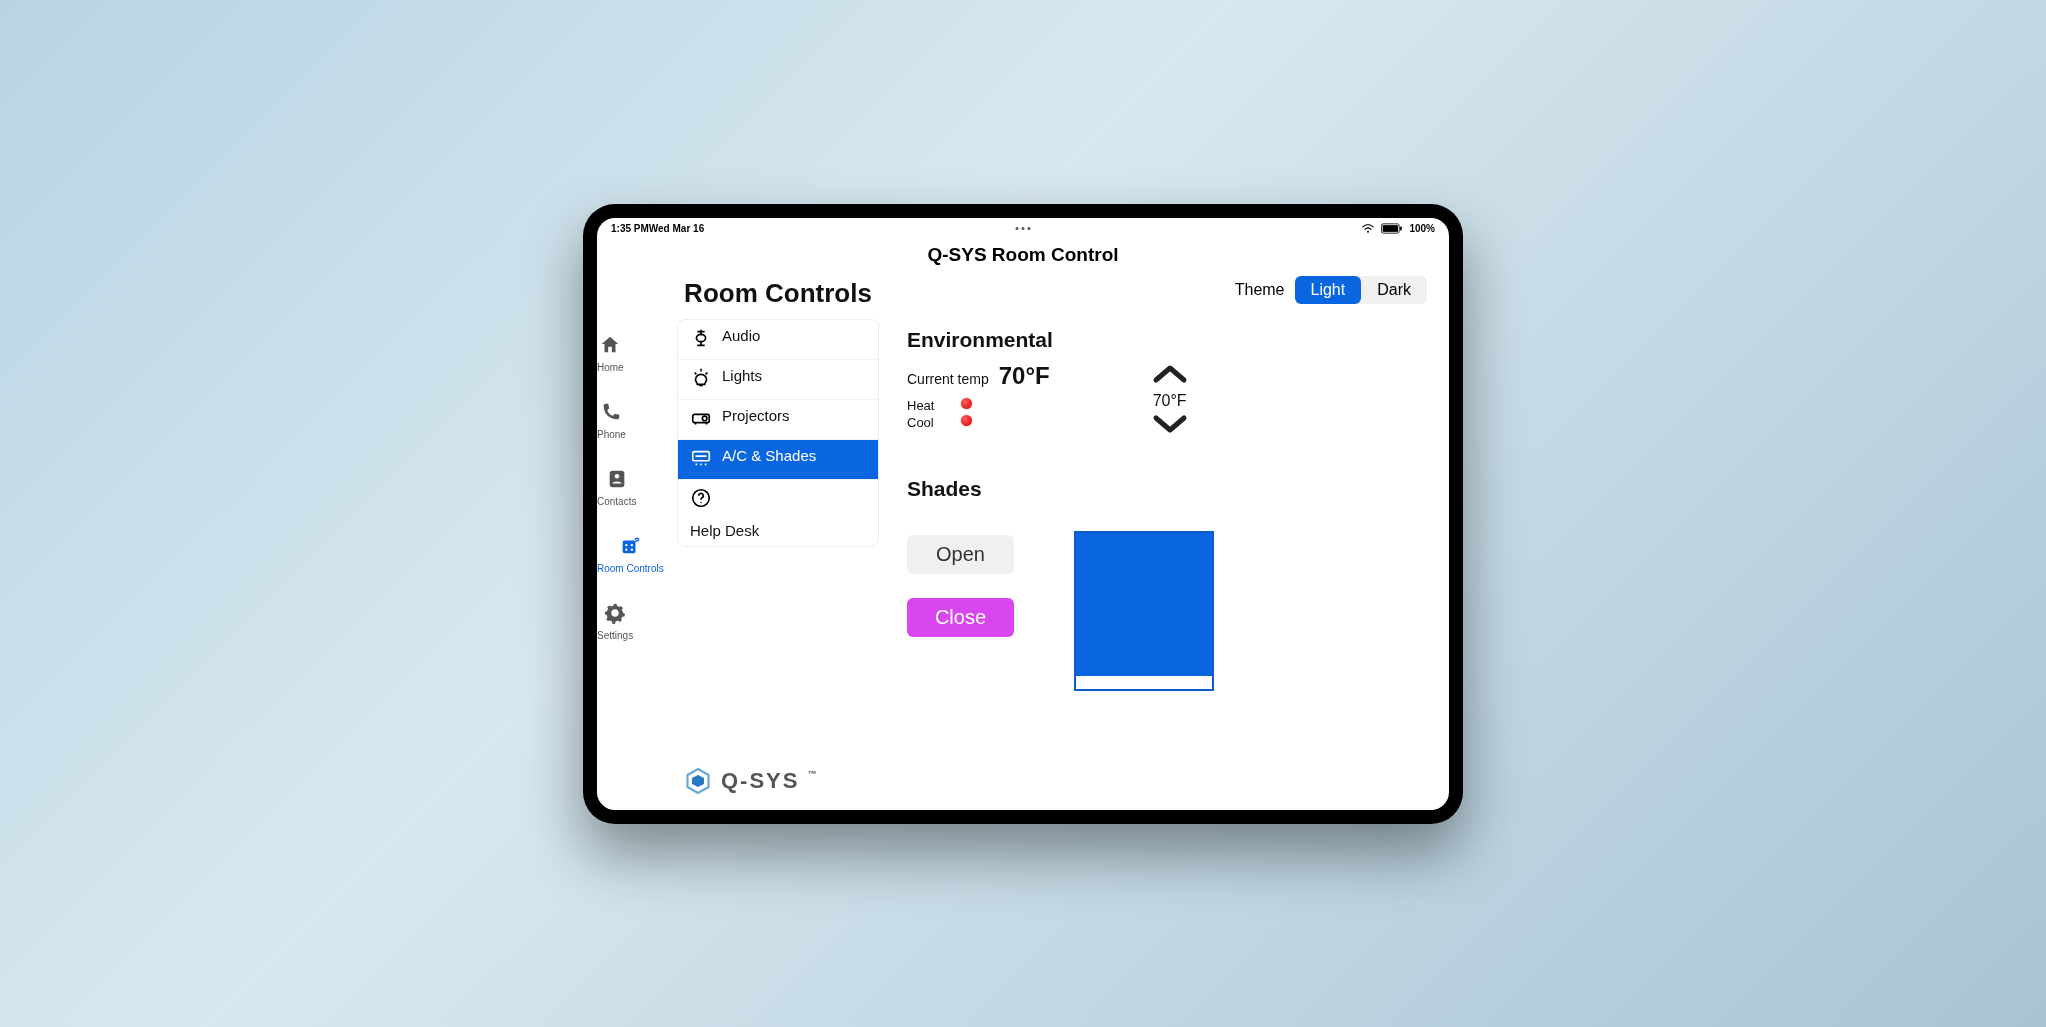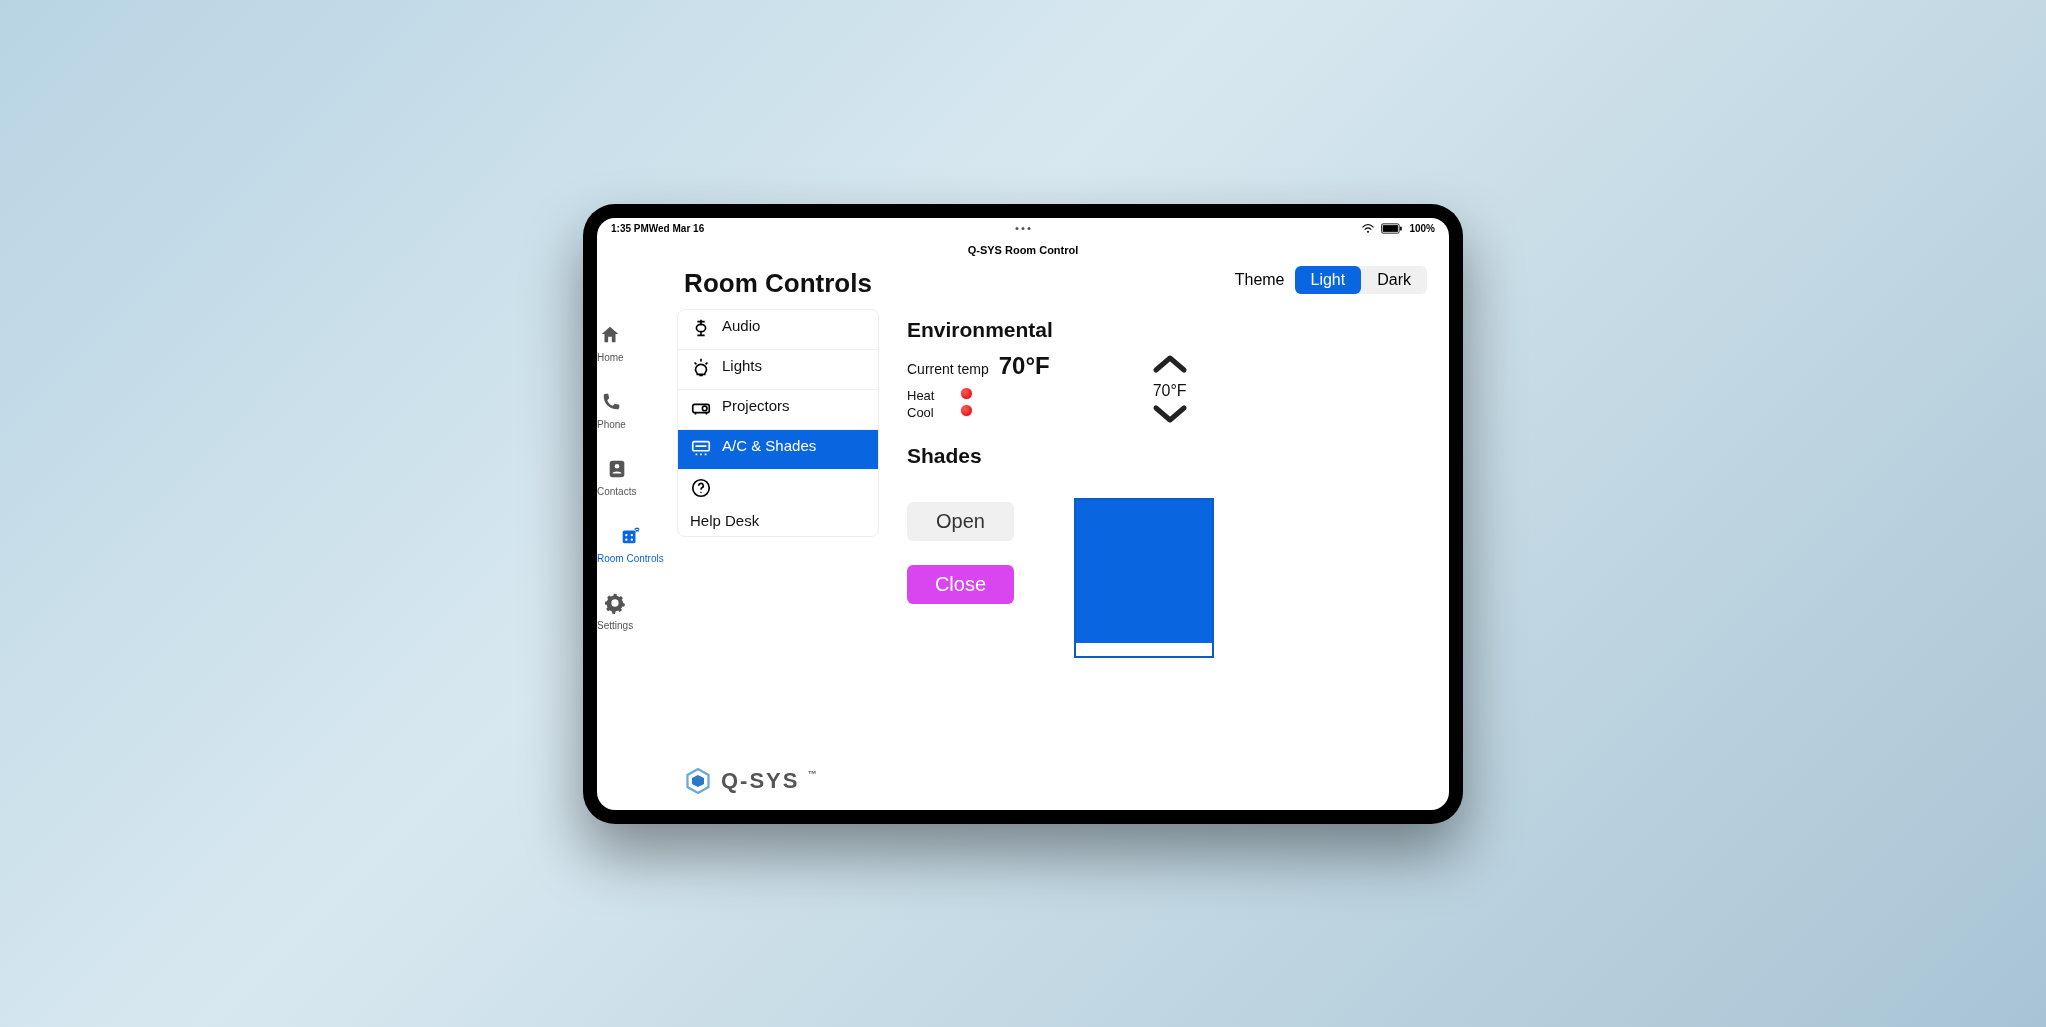--- a/index.html
+++ b/index.html
@@ -45,21 +45,21 @@
   .status-center {
     position: absolute;
     left: 50%;
     transform: translateX(-50%);
     display: flex;
     gap: 3px;
   }
   .dot { width:3px; height:3px; border-radius:50%; background:#555; }
   .app-title-bar {
     text-align: center;
-    font-size: 11px;
+    font-size: 19px;
     font-weight: 600;
     padding: 4px 0 8px 0;
     color: #000;
   }
   .app-body {
     flex: 1;
     display: flex;
     min-height: 0;
   }
   .nav-rail {
@@ -443,21 +443,21 @@
             </span>
             <span class="stepper-val">70°F</span>
             <span class="chev">
               <svg width="40" height="22" viewBox="0 0 40 22">
                   <polyline points="6,4 20,16 34,4" fill="none" stroke="#222" stroke-width="5" stroke-linecap="round" stroke-linejoin="round"></polyline>
                 </svg>
             </span>
           </div>
         </div>
 
-        <div class="section-title" style="margin-top:14px;">Shades</div>
+        <div class="section-title" style="margin-top:37px;">Shades</div>
         <div class="shades-section">
           <div class="shades-btns">
             <div class="btn btn-light">Open</div>
             <div class="btn btn-primary">Close</div>
           </div>
           <div class="shade-visual">
             <div class="shade-fill"></div>
           </div>
         </div>
 

